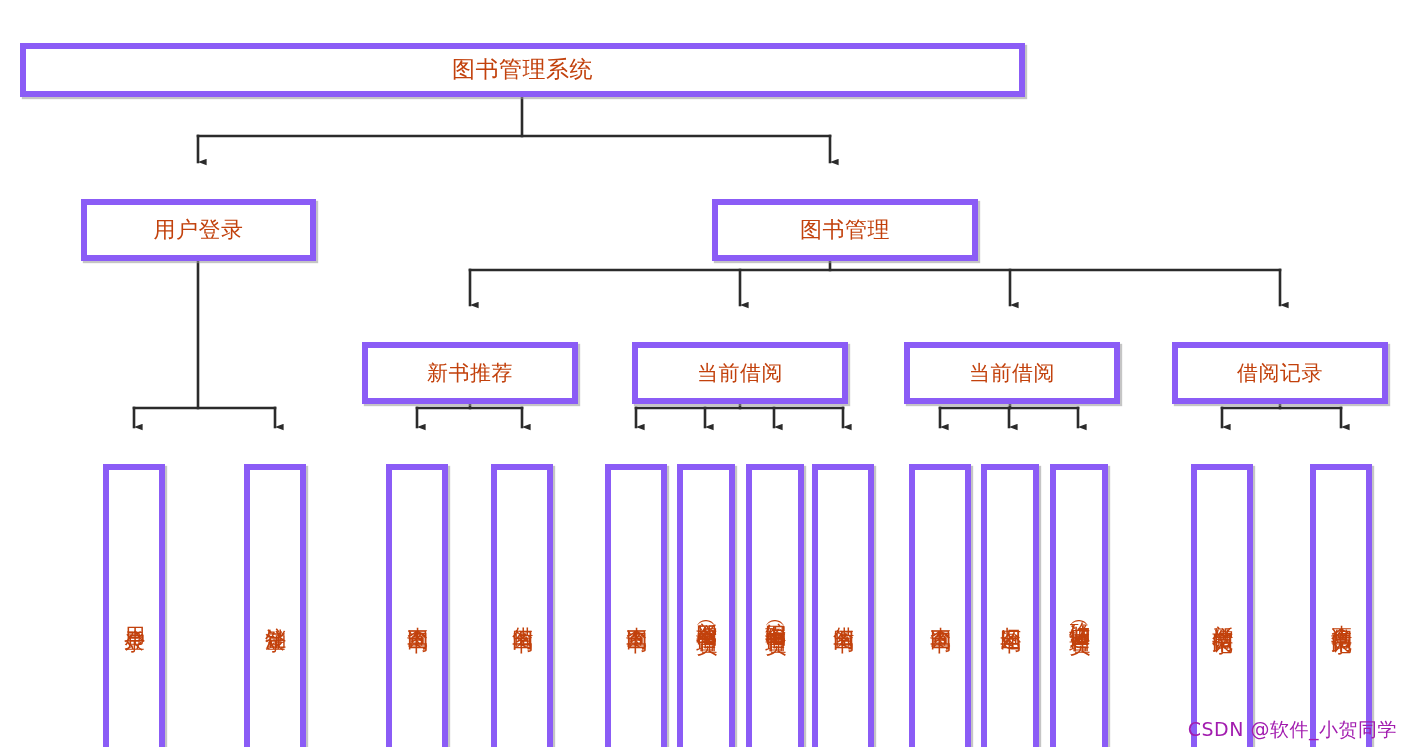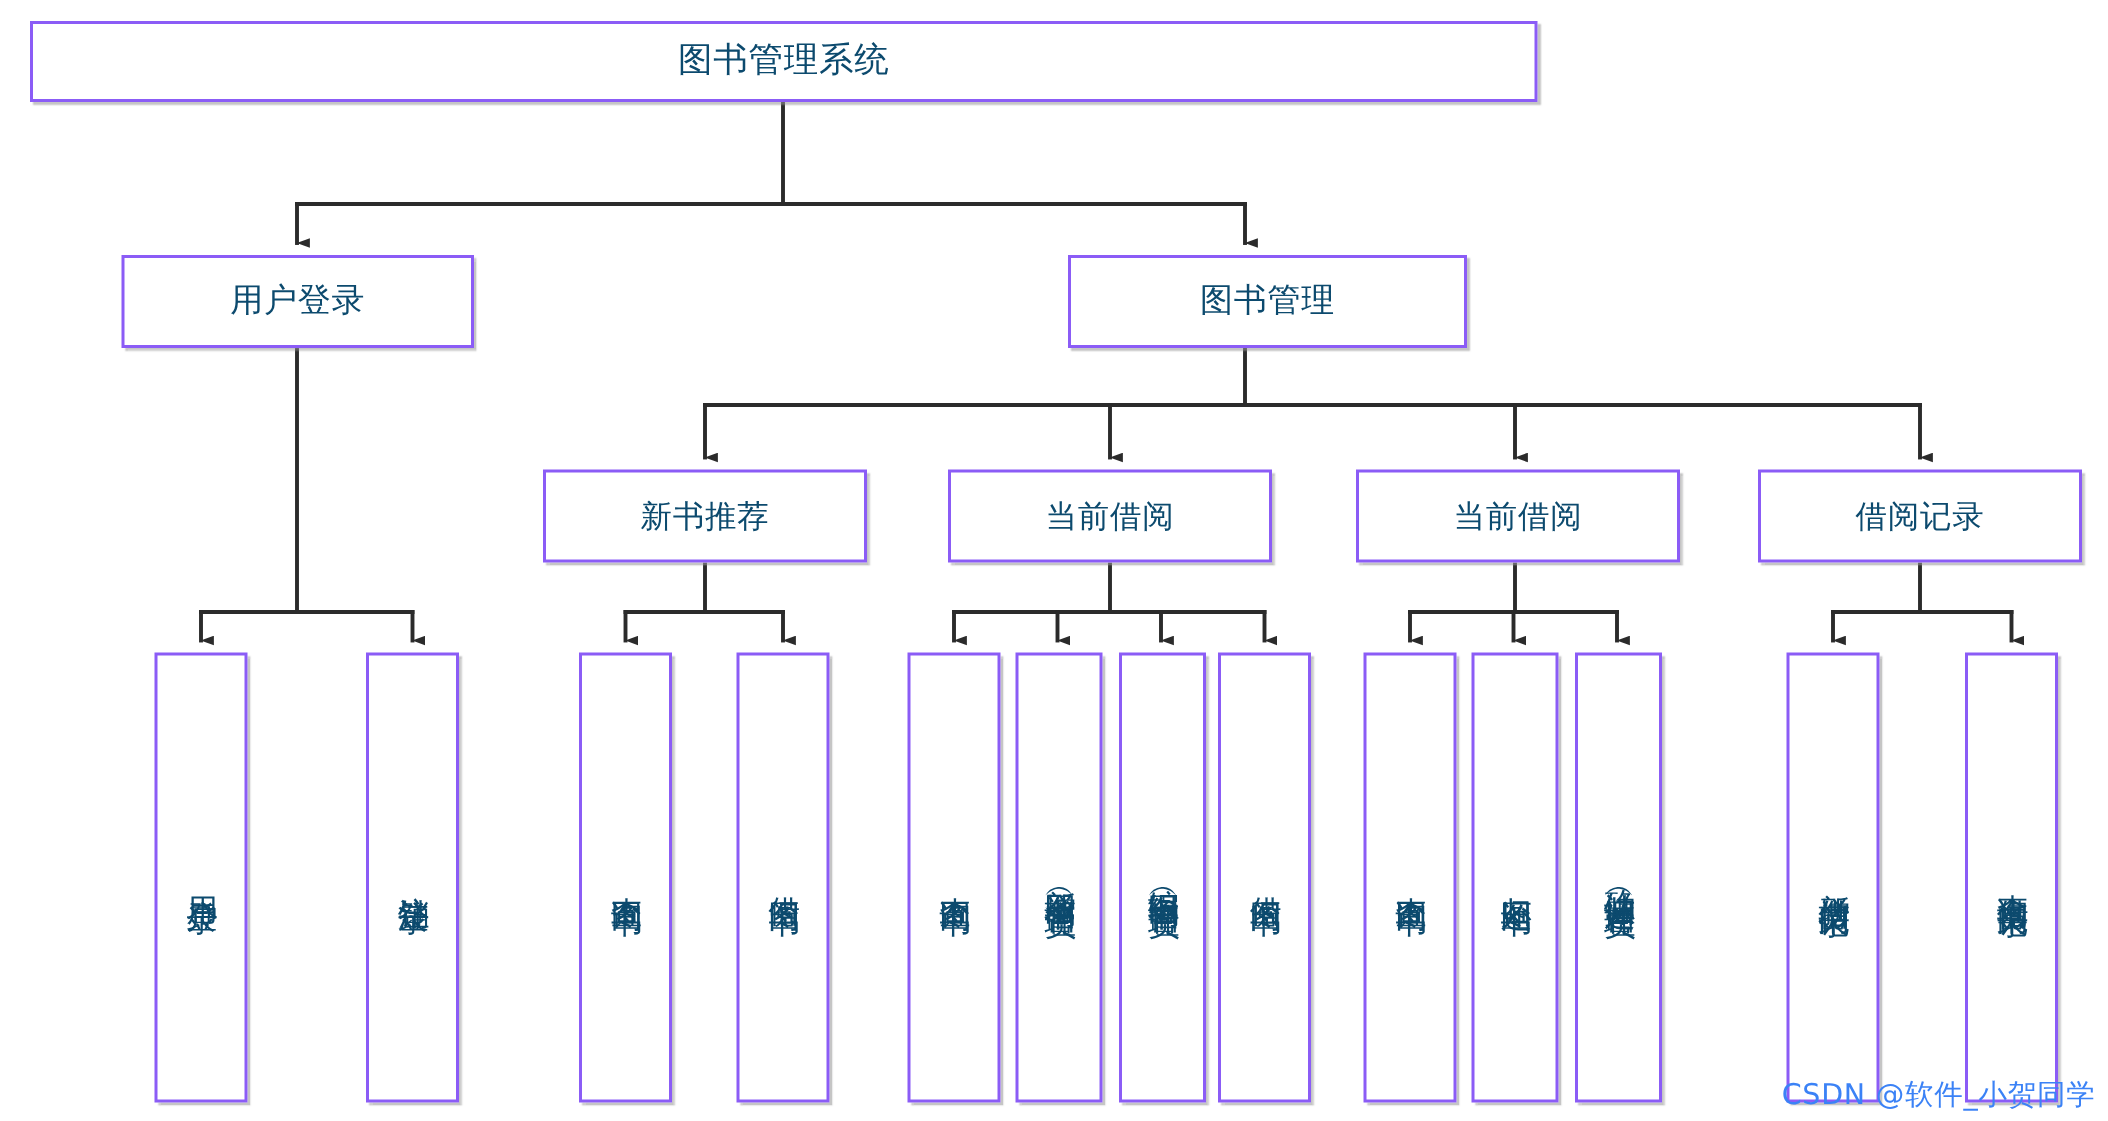--- a/index.html
+++ b/index.html
@@ -25,26 +25,27 @@
     top: 0;
     width: 1405px;
     height: 747px;
     pointer-events: none;
   }
   
   .node {
     position: absolute;
     box-sizing: border-box;
     background: #ffffff;
-    border: 2px solid #8b5cf6;
+    border: 6px solid #8b5cf6;
     box-shadow: 2px 2px 1px rgba(150,150,150,0.55);
     display: flex;
     align-items: center;
     justify-content: center;
-    color: #0c4a6e;
+    color: #c2410c;
+    margin-top: 29px;
   }
   .node-label {
     display: block;
     text-align: center;
     line-height: 1.18;
     letter-spacing: 0.5px;
     white-space: nowrap;
   }
   
   .node.level-0 { }
@@ -65,21 +66,21 @@
     letter-spacing: 2px;
     white-space: nowrap;
     max-height: 292px;
   }
   
   #watermark {
     position: absolute;
     right: 8px;
     bottom: 4px;
     font-size: 19px;
-    color: #3b82f6;
+    color: #a21caf;
     letter-spacing: 0.5px;
     white-space: nowrap;
     user-select: none;
   }
 </style>
 </head>
 <body>
 
 <div id="diagram-root">
 

